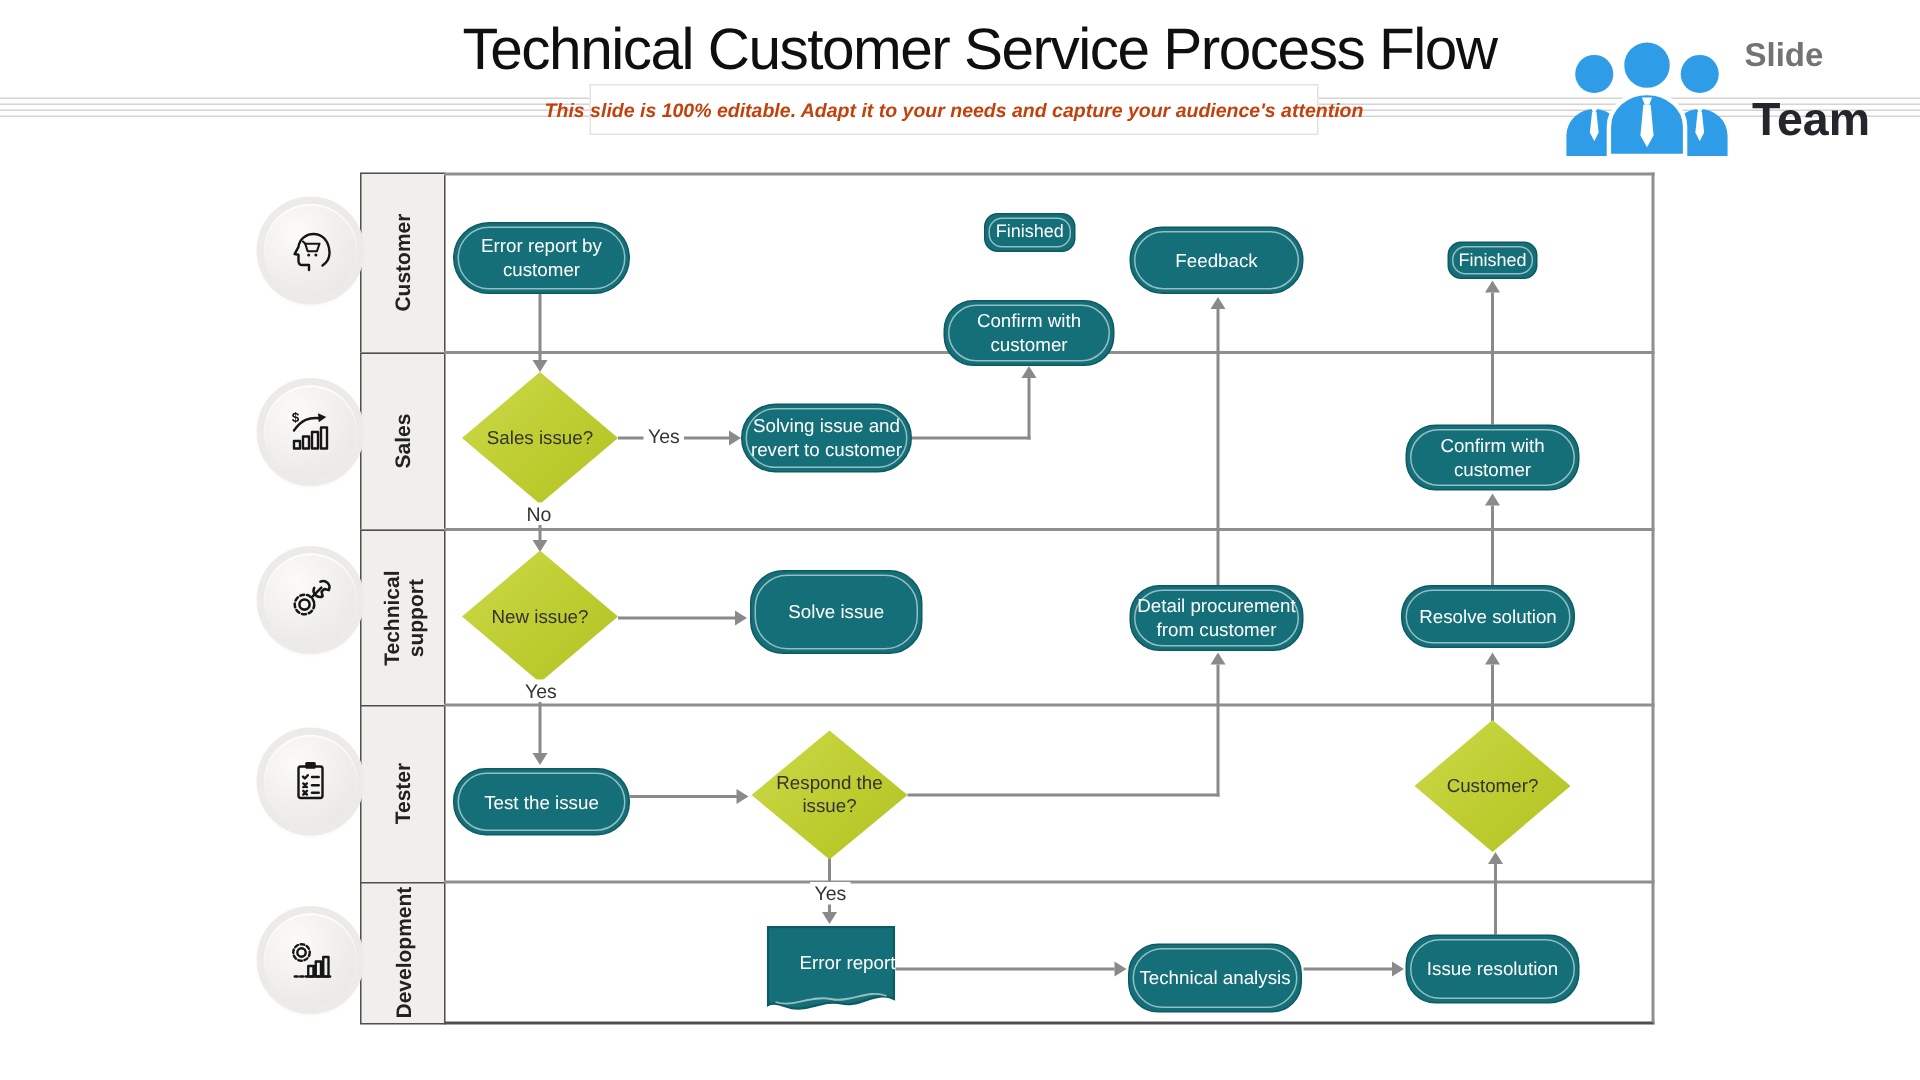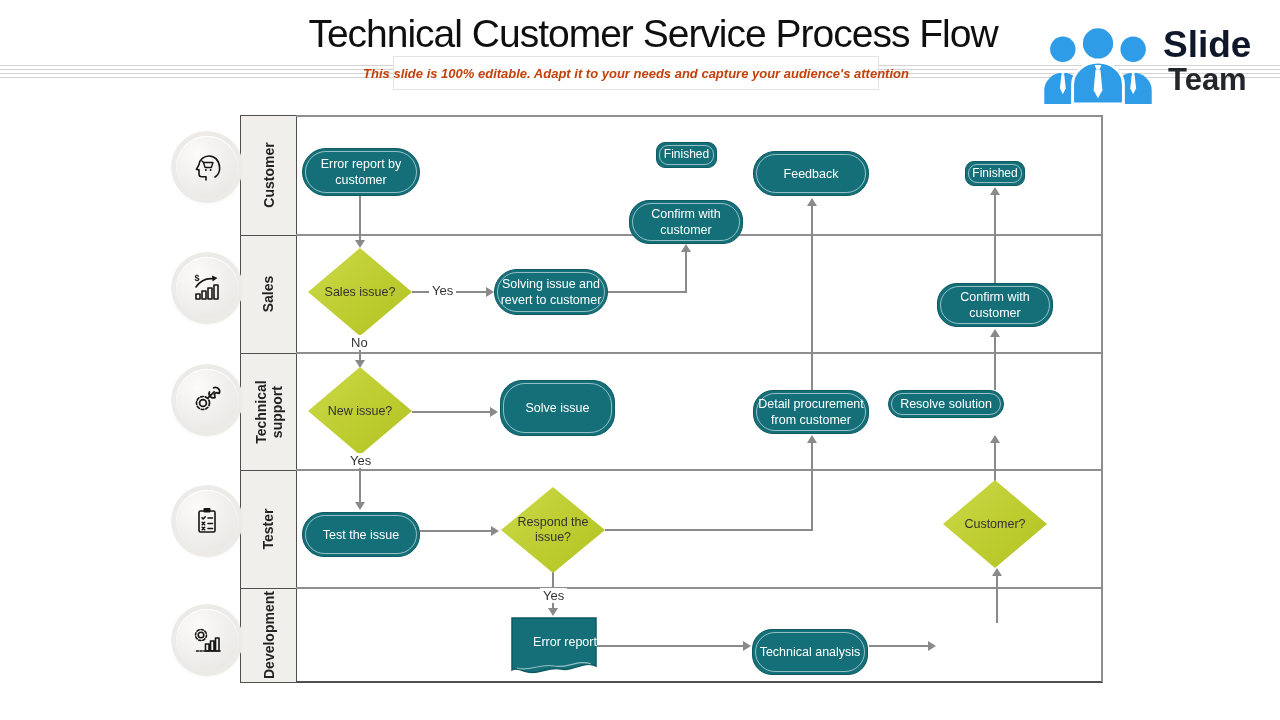--- a/index.html
+++ b/index.html
@@ -7,21 +7,21 @@
   #slide { position:relative; width:1280px; height:720px; background:#fff; }
 
   
   .pinstripe { position:absolute; left:0; width:1280px; height:1px; background:#d4d4d4; }
   .title { position:absolute; left:13px; top:12px; width:1280px; text-align:center; font-size:39px; color:#0f0f0f; letter-spacing:-1px; }
   .subtitle-box { position:absolute; left:393px; top:56px; width:486px; height:34px; background:#fff; border:1px solid #e3e3e3; display:flex; align-items:center; justify-content:center; }
   .subtitle-box span { font-size:13px; font-style:italic; color:#c2410c; white-space:nowrap;font-weight:bold; }
 
   
   .logo-people { position:absolute; left:1038px; top:20px; }
-  .logo-slide { position:absolute; left:1163px; top:24px; font-size:37px; font-weight:bold; color:#0f172a; }
+  .logo-slide { position:absolute; left:1163px; top:24px; font-size:22px; font-weight:bold; color:#737373; }
   .logo-team  { position:absolute; left:1168px; top:62px; font-size:31px; font-weight:bold; color:#24262b; }
 
   
   .lane-cell { position:absolute; left:240px; width:57px; background:#f1efec; border:1px solid #4f4f4f; display:flex; align-items:center; justify-content:center; overflow:hidden; }
   .lane-label { font-size:14px; font-weight:bold; color:#222; text-align:center; line-height:1.15; transform:rotate(-90deg); white-space:normal; }
   .lane-label.wrap { width:104px; }
   .chart-frame { position:absolute; left:296px; top:115px; width:807px; height:568px; border-top:2px solid #8f8f8f; border-right:2px solid #8f8f8f; border-bottom:2px solid #4f4f4f; }
   .lane-line { position:absolute; left:296px; width:807px; height:2px; background:#8f8f8f; }
 
   
@@ -216,28 +216,29 @@
   <div class="pill" style="left:753px;top:151px;width:116px;height:45px;border-radius:22px">Feedback</div>
   <div class="pill" style="left:965px;top:161px;width:60px;height:25px;border-radius:9px;font-size:12px">Finished</div>
 
   <div class="diamond" style="left:308px;top:248px;width:104px;height:88px">Sales issue?</div>
   <div class="pill" style="left:494px;top:269px;width:114px;height:46px;border-radius:23px">Solving issue and revert to customer</div>
   <div class="pill" style="left:937px;top:283px;width:116px;height:44px;border-radius:20px">Confirm with customer</div>
 
   <div class="diamond" style="left:308px;top:367px;width:104px;height:88px">New issue?</div>
   <div class="pill" style="left:500px;top:380px;width:115px;height:56px;border-radius:22px">Solve issue</div>
   <div class="pill" style="left:753px;top:390px;width:116px;height:44px;border-radius:20px">Detail procurement from customer</div>
-  <div class="pill" style="left:888px;top:390px;width:116px;height:28px;border-radius:20px">Resolve solution</div>
+  <div class="pill" style="left:934px;top:390px;width:116px;height:42px;border-radius:20px">Resolve solution</div>
 
   <div class="pill" style="left:302px;top:512px;width:118px;height:45px;border-radius:22px">Test the issue</div>
   <div class="diamond" style="left:501px;top:487px;width:104px;height:86px">Respond the issue?</div>
   <div class="diamond" style="left:943px;top:480px;width:104px;height:88px">Customer?</div>
 
   <div class="docshape" style="left:511px;top:617px;width:108px;height:60px">
     <svg width="86" height="60" viewBox="0 0 86 60">
       <path d="M1 1 H85 V49 C73 43 62 55 50 52 C37 49 26 59 13 54 C8 52 4 51 1 53 Z" fill="#146f78" stroke="#0d5a62" stroke-width="1.5"></path>
       <path d="M6 51 C18 55 30 46 43 49 C55 52 68 42 80 47" fill="none" stroke="rgba(255,255,255,.55)" stroke-width="1.2"></path>
     </svg>
     <div class="doc-text">Error report</div>
   </div>
   <div class="pill" style="left:752px;top:629px;width:116px;height:46px;border-radius:20px">Technical analysis</div>
+  <div class="pill" style="left:937px;top:623px;width:116px;height:46px;border-radius:20px">Issue resolution</div>
 
 </div>
 
 </body></html>

